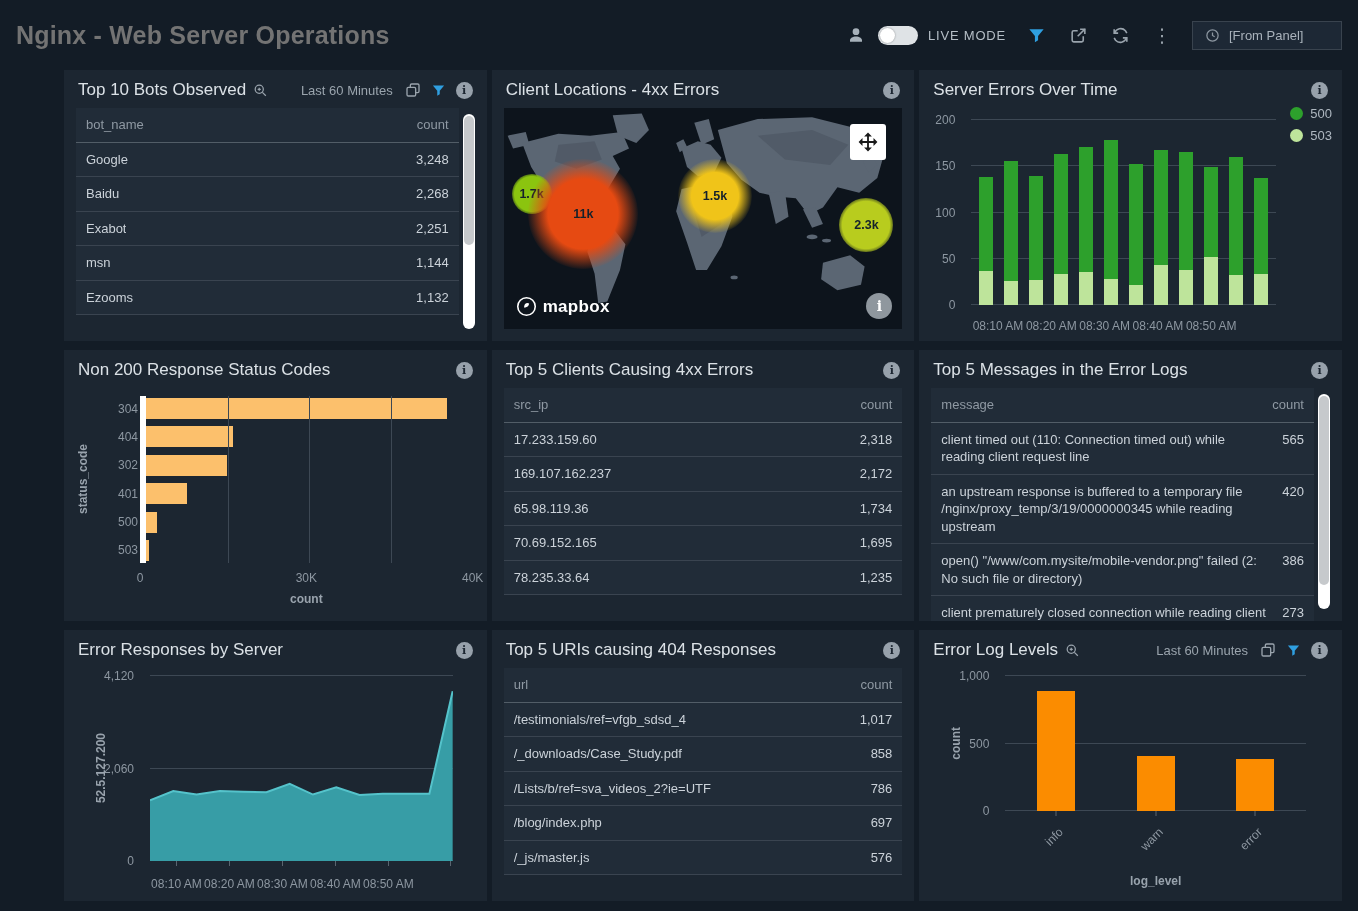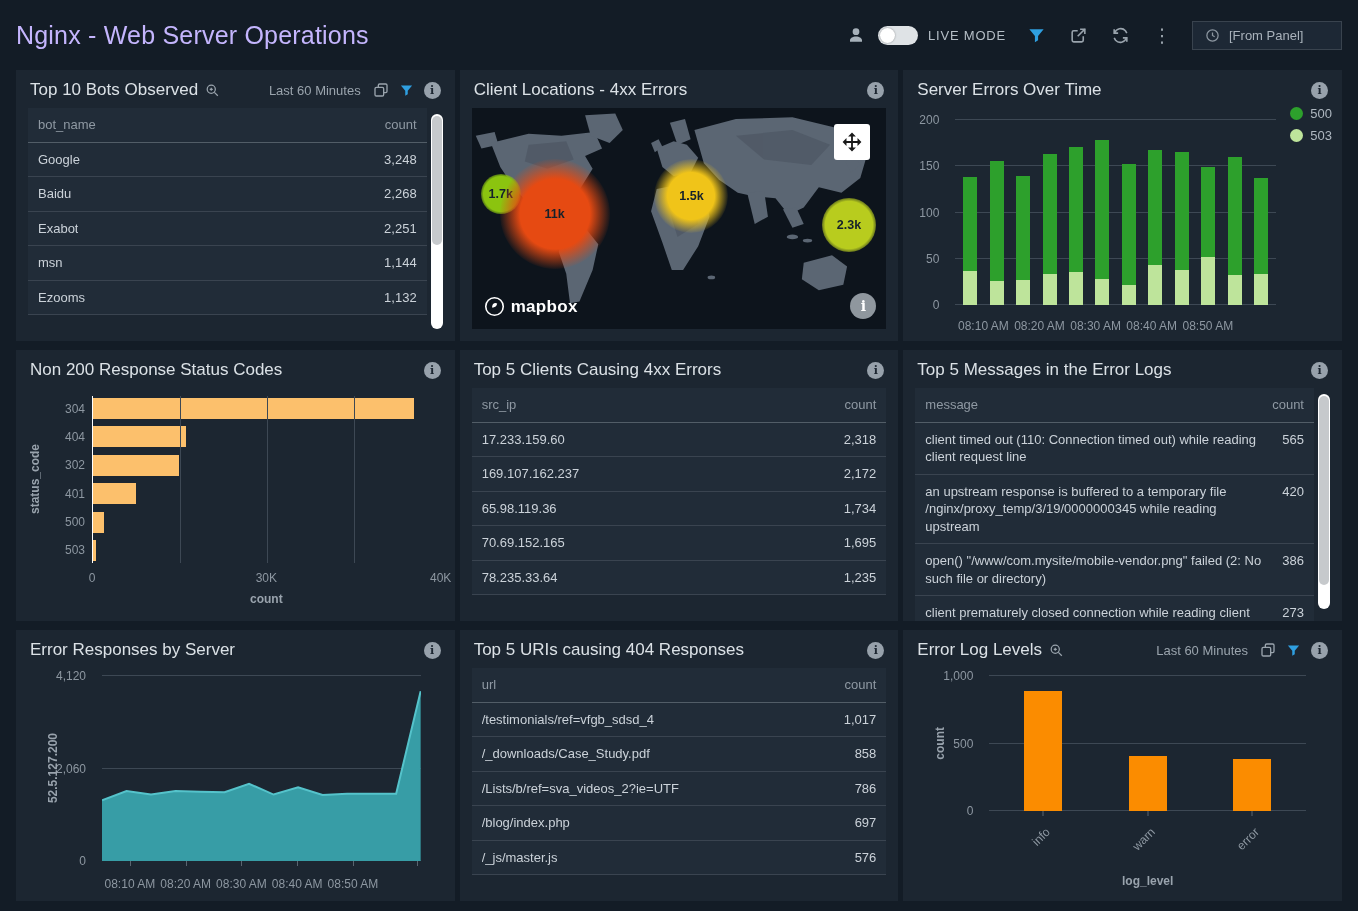--- a/index.html
+++ b/index.html
@@ -1,32 +1,32 @@
 <!DOCTYPE html>
 <html><head>
 <meta charset="utf-8">
 <style>
   * { margin:0; padding:0; box-sizing:border-box; }
   html,body { width:1358px; height:911px; background:#131c26; font-family:"Liberation Sans",sans-serif; overflow:hidden; }
 
   
   .topbar { height:70px; display:flex; align-items:center; padding:0 16px; }
-  .app-title { font-size:25px; font-weight:normal; color:#c4b5fd; letter-spacing:.2px; }
+  .app-title { font-size:25px; font-weight:bold; color:#737373; letter-spacing:.2px; }
   .top-right { margin-left:auto; display:flex; align-items:center; gap:18px; }
   .toggle-group { display:flex; align-items:center; gap:10px; }
   .toggle { width:40px; height:19px; border-radius:10px; background:#dfe3e6; position:relative; cursor:pointer; }
   .toggle .knob { position:absolute; left:2px; top:2px; width:15px; height:15px; border-radius:50%; background:#ffffff; box-shadow:0 0 2px rgba(0,0,0,.4); }
   .live-label { font-size:13px; color:#b5bec6; letter-spacing:.8px; }
   .tb-icon { display:flex; align-items:center; justify-content:center; width:24px; height:24px; cursor:pointer; }
   .kebab { color:#9aa4ad; font-size:19px; line-height:1; }
   .kebab::after { content:"\22EE"; }
   .time-box { display:flex; align-items:center; gap:9px; background:#1d2835; border:1px solid #39434e; padding:6px 12px; min-width:150px; color:#a9b2bb; font-size:13px; cursor:pointer; }
 
   
-  .grid { display:grid; grid-template-columns:repeat(3,1fr); grid-template-rows:repeat(3,271px); column-gap:5px; row-gap:9px; padding:0 16px; }
+  .grid { display:grid; grid-template-columns:repeat(3,1fr); grid-template-rows:repeat(3,271px); column-gap:5px; row-gap:9px; padding:0 16px;margin-left:48px; }
   .panel { background:#1c2631; position:relative; overflow:hidden; display:flex; flex-direction:column; }
   .phead { display:flex; align-items:center; justify-content:space-between; padding:10px 14px 8px; flex:0 0 auto; }
   .ptitle-group { display:flex; align-items:center; gap:7px; }
   .ptitle { font-size:17px; color:#dbe1e6; }
   .pctrl { display:flex; align-items:center; gap:10px; }
   .ptime { font-size:13px; color:#9aa4ad; margin-right:2px; }
   .icon { display:inline-flex; align-items:center; justify-content:center; cursor:pointer; }
   .info { width:17px; height:17px; border-radius:50%; background:#97a1ab; position:relative; cursor:pointer; flex:0 0 auto; }
   .info::after { content:"i"; position:absolute; inset:0; display:flex; align-items:center; justify-content:center; color:#1c2631; font-weight:bold; font-size:11px; font-family:"DejaVu Serif",serif; }
 
@@ -55,21 +55,21 @@
   #se-bars { position:absolute; inset:0; display:flex; align-items:flex-end; justify-content:space-between; padding:0 8px; }
   .sbar { width:14px; height:100%; display:flex; flex-direction:column-reverse; cursor:pointer; }
   .seg { width:100%; }
   #se-xlabs { position:absolute; left:52px; right:66px; bottom:8px; height:16px; }
   #se-legend { position:absolute; right:10px; top:36px; }
   .lg-item { display:flex; align-items:center; gap:7px; margin-bottom:7px; cursor:pointer; }
   .lg-dot { width:13px; height:13px; border-radius:50%; }
   .lg-lab { color:#aeb7c0; font-size:13px; }
 
   
-  #nc-plot { position:absolute; left:76px; right:14px; top:46px; bottom:58px; border-left:1px solid #ffffff; }
+  #nc-plot { position:absolute; left:76px; right:14px; top:46px; bottom:58px; border-left:6px solid #ffffff; }
   #nc-rows { position:absolute; inset:0; display:flex; flex-direction:column; justify-content:space-between; padding:2px 0; }
   .hrow { height:21px; position:relative; }
   .hcat { position:absolute; left:-46px; width:38px; text-align:right; top:50%; transform:translateY(-50%); color:#8d97a1; font-size:12px; }
   .hbarw { width:100%; height:100%; }
   .hbar { height:100%; cursor:pointer; }
   #nc-xlabs { position:absolute; left:76px; right:14px; bottom:36px; height:15px; }
   #nc-xlabel { position:absolute; left:76px; right:14px; bottom:14px; text-align:center; }
   #nc-ylabel { position:absolute; left:12px; top:46px; bottom:58px; display:flex; align-items:center; }
 
   

